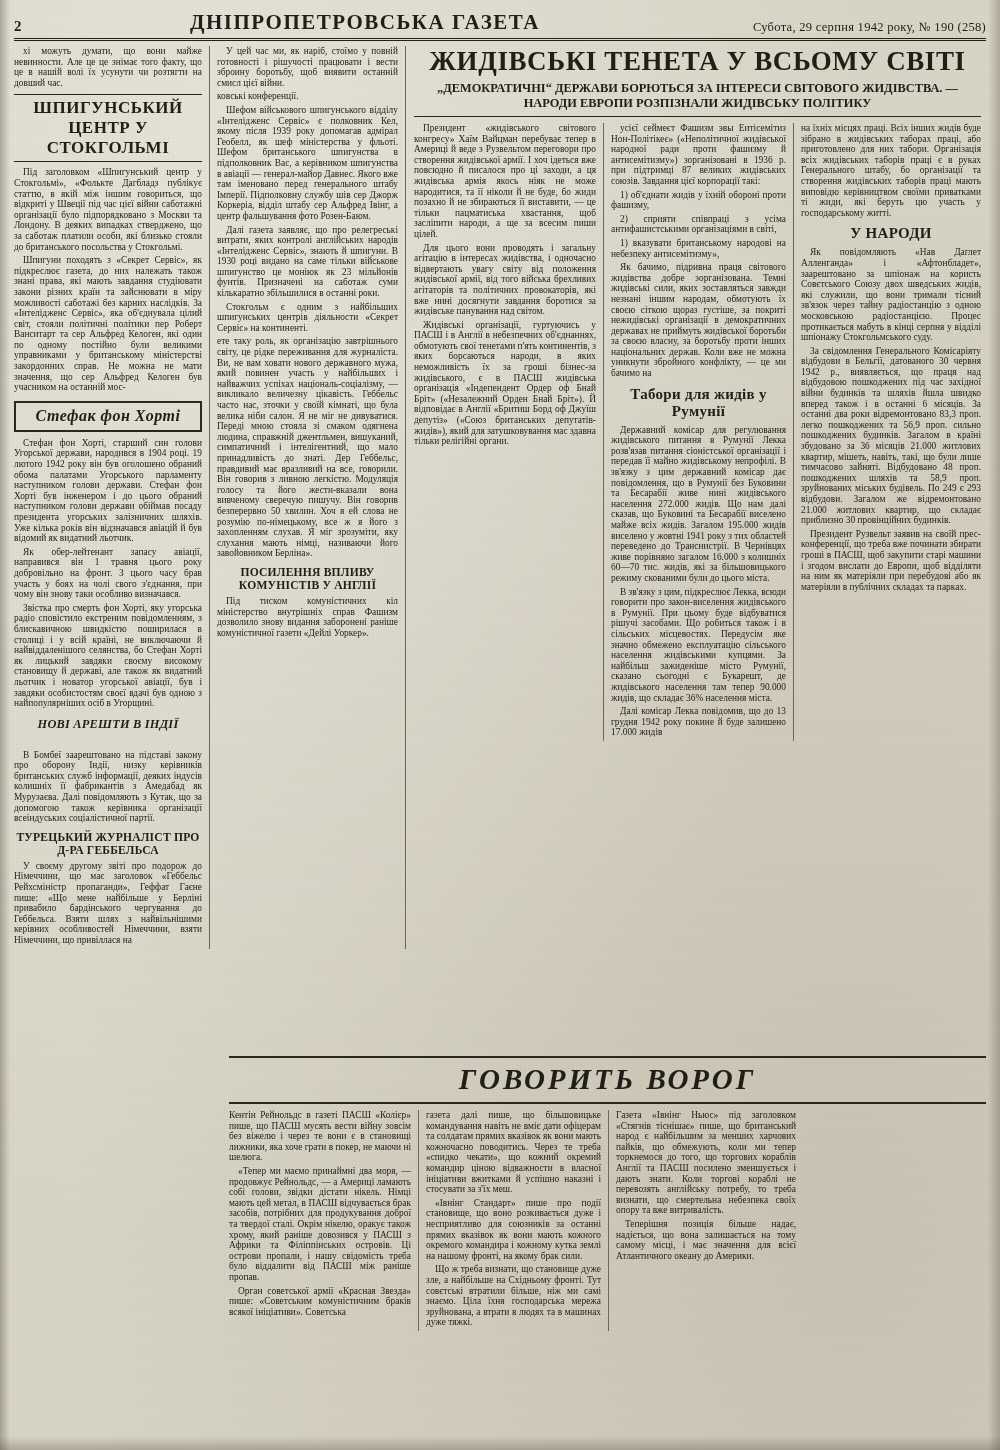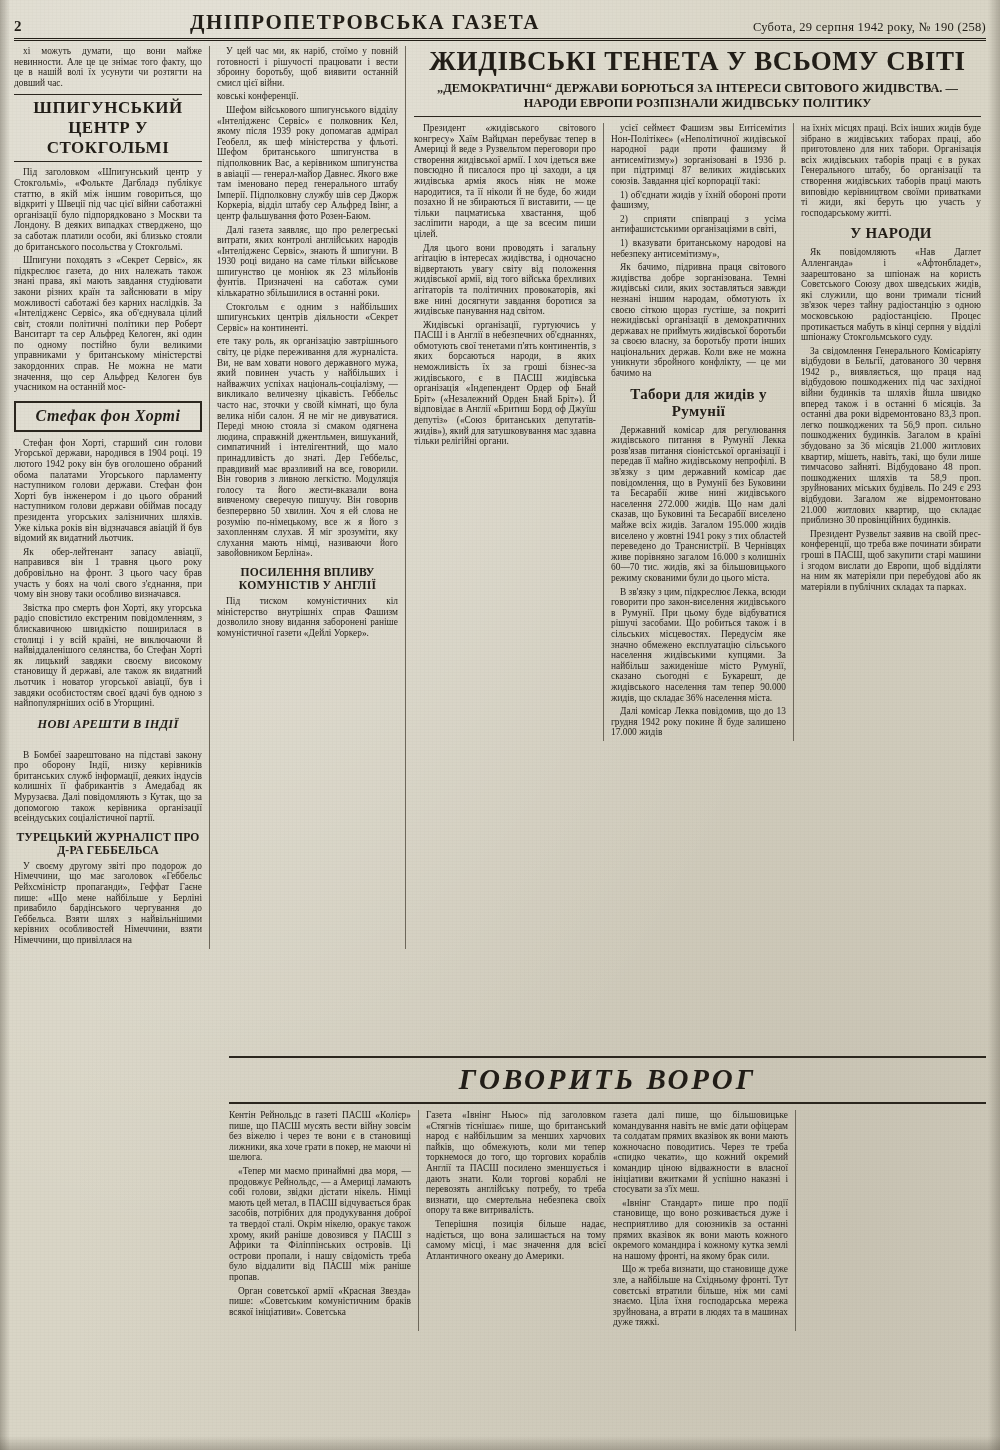--- a/index.html
+++ b/index.html
@@ -200,25 +200,25 @@
   </div>
 
   <div style="position:absolute; left:216px; right:14px; top:1049px;margin-left:13px;">
     <div class="banner">ГОВОРИТЬ ВОРОГ</div>
     <div class="subcols">
       <div class="sc sc1">
         <p class="noind">Кентін Рейнольдс в газеті ПАСШ «Колієр» пише, що ПАСШ мусять вести війну зовсім без віжелю і через те вони є в становищі лижники, яка хоче грати в покер, не маючи ні шелюга.</p>
         <p>«Тепер ми маємо принаймні два моря, — продовжує Рейнольдс, — а Америці ламають собі голови, звідки дістати нікель. Німці мають цей метал, в ПАСШ відчувається брак засобів, потрібних для продукування доброї та твердої сталі. Окрім нікелю, оракує також хрому, який раніше довозився у ПАСШ з Африки та Філіппінських островів. Ці острови пропали, і нашу свідомість треба було віддалити від ПАСШ між раніше пропав.</p>
         <p>Орган советської армії «Красная Звезда» пише: «Советським комуністичним браків всякої ініціативи». Советська</p>
       </div>
-      <div class="sc sc3">
-        <p class="noind">Газета «Івнінг Ньюс» під заголовком «Стягнів тіснішає» пише, що британський народ є найбільшим за менших харчових пайків, що обмежують, коли ми тепер торкнемося до того, що торгових кораблів Англії та ПАСШ посилено зменшується і дають знати. Коли торгові кораблі не перевозять англійську потребу, то треба визнати, що смертельна небезпека своїх опору та вже витривалість.</p>
-        <p>Теперішня позиція більше надає, надіється, що вона залишається на тому самому місці, і має значення для всієї Атлантичного океану до Америки.</p>
-      </div>
       <div class="sc sc2">
         <p class="noind">газета далі пише, що більшовицьке командування навіть не вміє дати офіцерам та солдатам прямих вказівок як вони мають кожночасно поводитись. Через те треба «спидко чекати», що кожний окремий командир ціною відважности в власної ініціативи вжитками й успішно наказні і стосувати за з'їх меш.</p>
         <p>«Івнінг Стандарт» пише про події становище, що воно розкивається дуже і несприятливо для союзників за останні прямих вказівок як вони мають кожного окремого командира і кожному кутка землі на нашому фронті, на якому брак сили.</p>
         <p>Що ж треба визнати, що становище дуже зле, а найбільше на Східньому фронті. Тут совєтські втратили більше, ніж ми самі знаємо. Ціла їхня господарська мережа зруйнована, а втрати в людях та в машинах дуже тяжкі.</p>
       </div>
+      <div class="sc sc3">
+        <p class="noind">Газета «Івнінг Ньюс» під заголовком «Стягнів тіснішає» пише, що британський народ є найбільшим за менших харчових пайків, що обмежують, коли ми тепер торкнемося до того, що торгових кораблів Англії та ПАСШ посилено зменшується і дають знати. Коли торгові кораблі не перевозять англійську потребу, то треба визнати, що смертельна небезпека своїх опору та вже витривалість.</p>
+        <p>Теперішня позиція більше надає, надіється, що вона залишається на тому самому місці, і має значення для всієї Атлантичного океану до Америки.</p>
+      </div>
     </div>
   </div>
 
 </div>
 
 </body></html>

